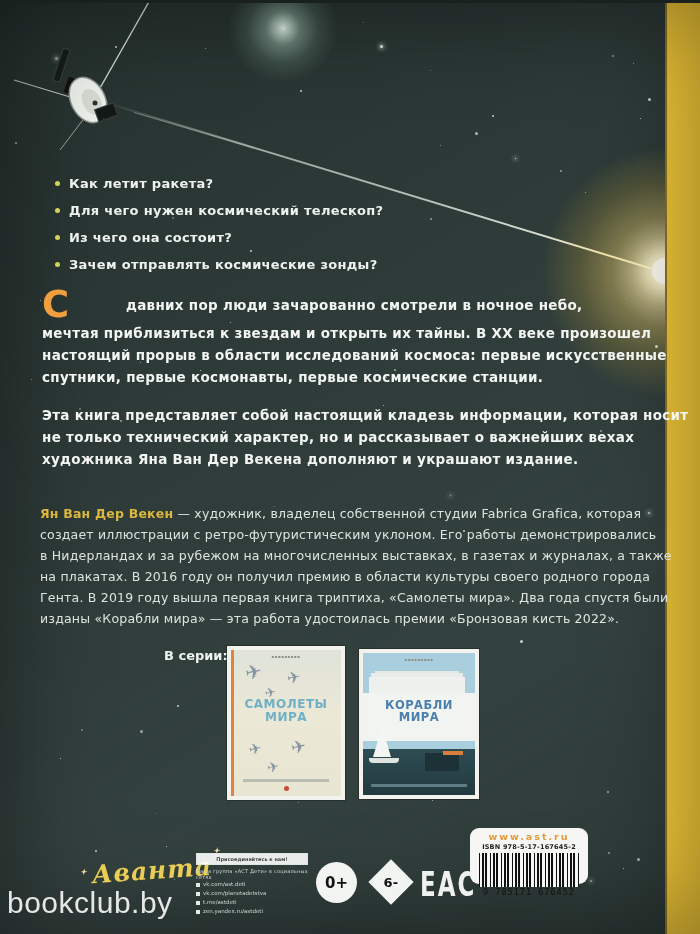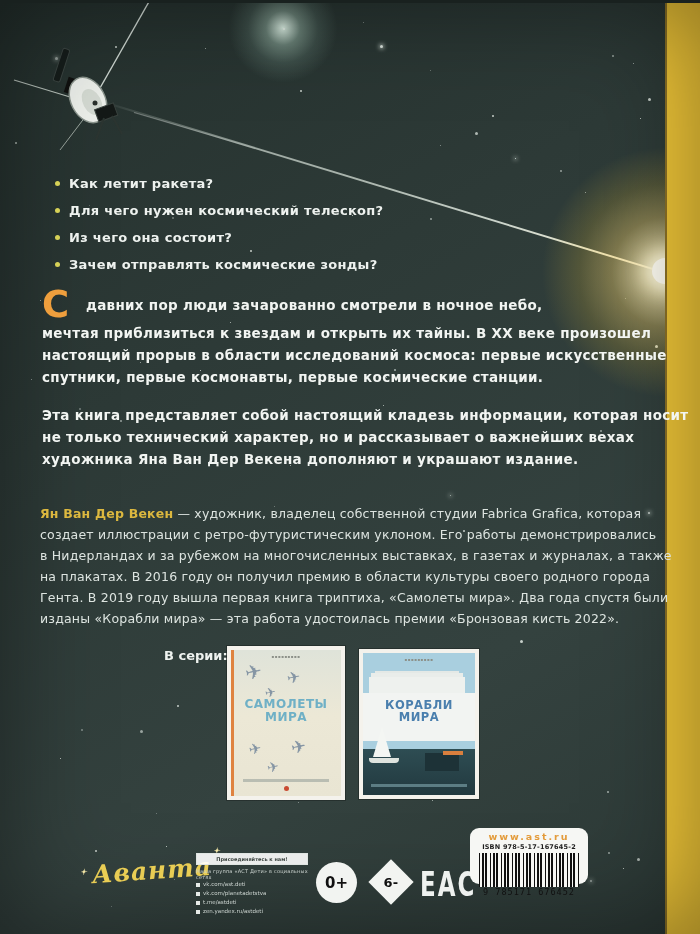--- a/index.html
+++ b/index.html
@@ -32,21 +32,21 @@
   
   .questions{position:absolute;left:55px;top:170px;z-index:10;list-style:none;margin:0;padding:0;}
   .questions li{display:flex;align-items:center;height:27px;color:#eef2ef;font-size:13px;font-weight:bold;letter-spacing:.3px;}
   .q-dot{width:5px;height:5px;border-radius:50%;background:#d6d157;margin-right:9px;flex:0 0 auto;}
 
   .intro{position:absolute;left:42px;top:288px;width:620px;z-index:10;color:#f2f5f2;
          font-size:13.5px;font-weight:bold;letter-spacing:.3px;}
   .intro .row1{display:flex;align-items:flex-start;}
   .dropcap{color:#ef9f3d;font-size:37px;line-height:34px;font-weight:bold;width:44px;flex:0 0 auto;}
   .tline{white-space:nowrap;line-height:22px;}
-  .intro .row1 .tline{line-height:34px;}
+  .intro .row1 .tline{line-height:34px;margin-left:40px;}
 
   .para2{position:absolute;left:42px;top:404px;width:630px;z-index:10;color:#f2f5f2;
          font-size:13.5px;font-weight:bold;letter-spacing:.3px;}
 
   .bio{position:absolute;left:40px;top:503px;width:625px;z-index:10;color:#dde4e0;
        font-size:12.5px;letter-spacing:.2px;}
   .bio .tline{line-height:21px;}
   .artist-name{color:#dcb83f;font-weight:bold;}
 
   
@@ -313,15 +313,16 @@
     </div>
   <div class="eac">ЕАС</div>
 
   <div class="barcode-label">
     <div class="bc-site">www.ast.ru</div>
     <div class="bc-isbn">ISBN 978-5-17-167645-2</div>
     <div class="bc-bars"></div>
     <div class="bc-digits">9 785171 676452</div>
   </div>
 
+  <div class="watermark">bookclub.by</div>
 
   <div class="vignette"></div>
 </div>
 
 </body></html>

